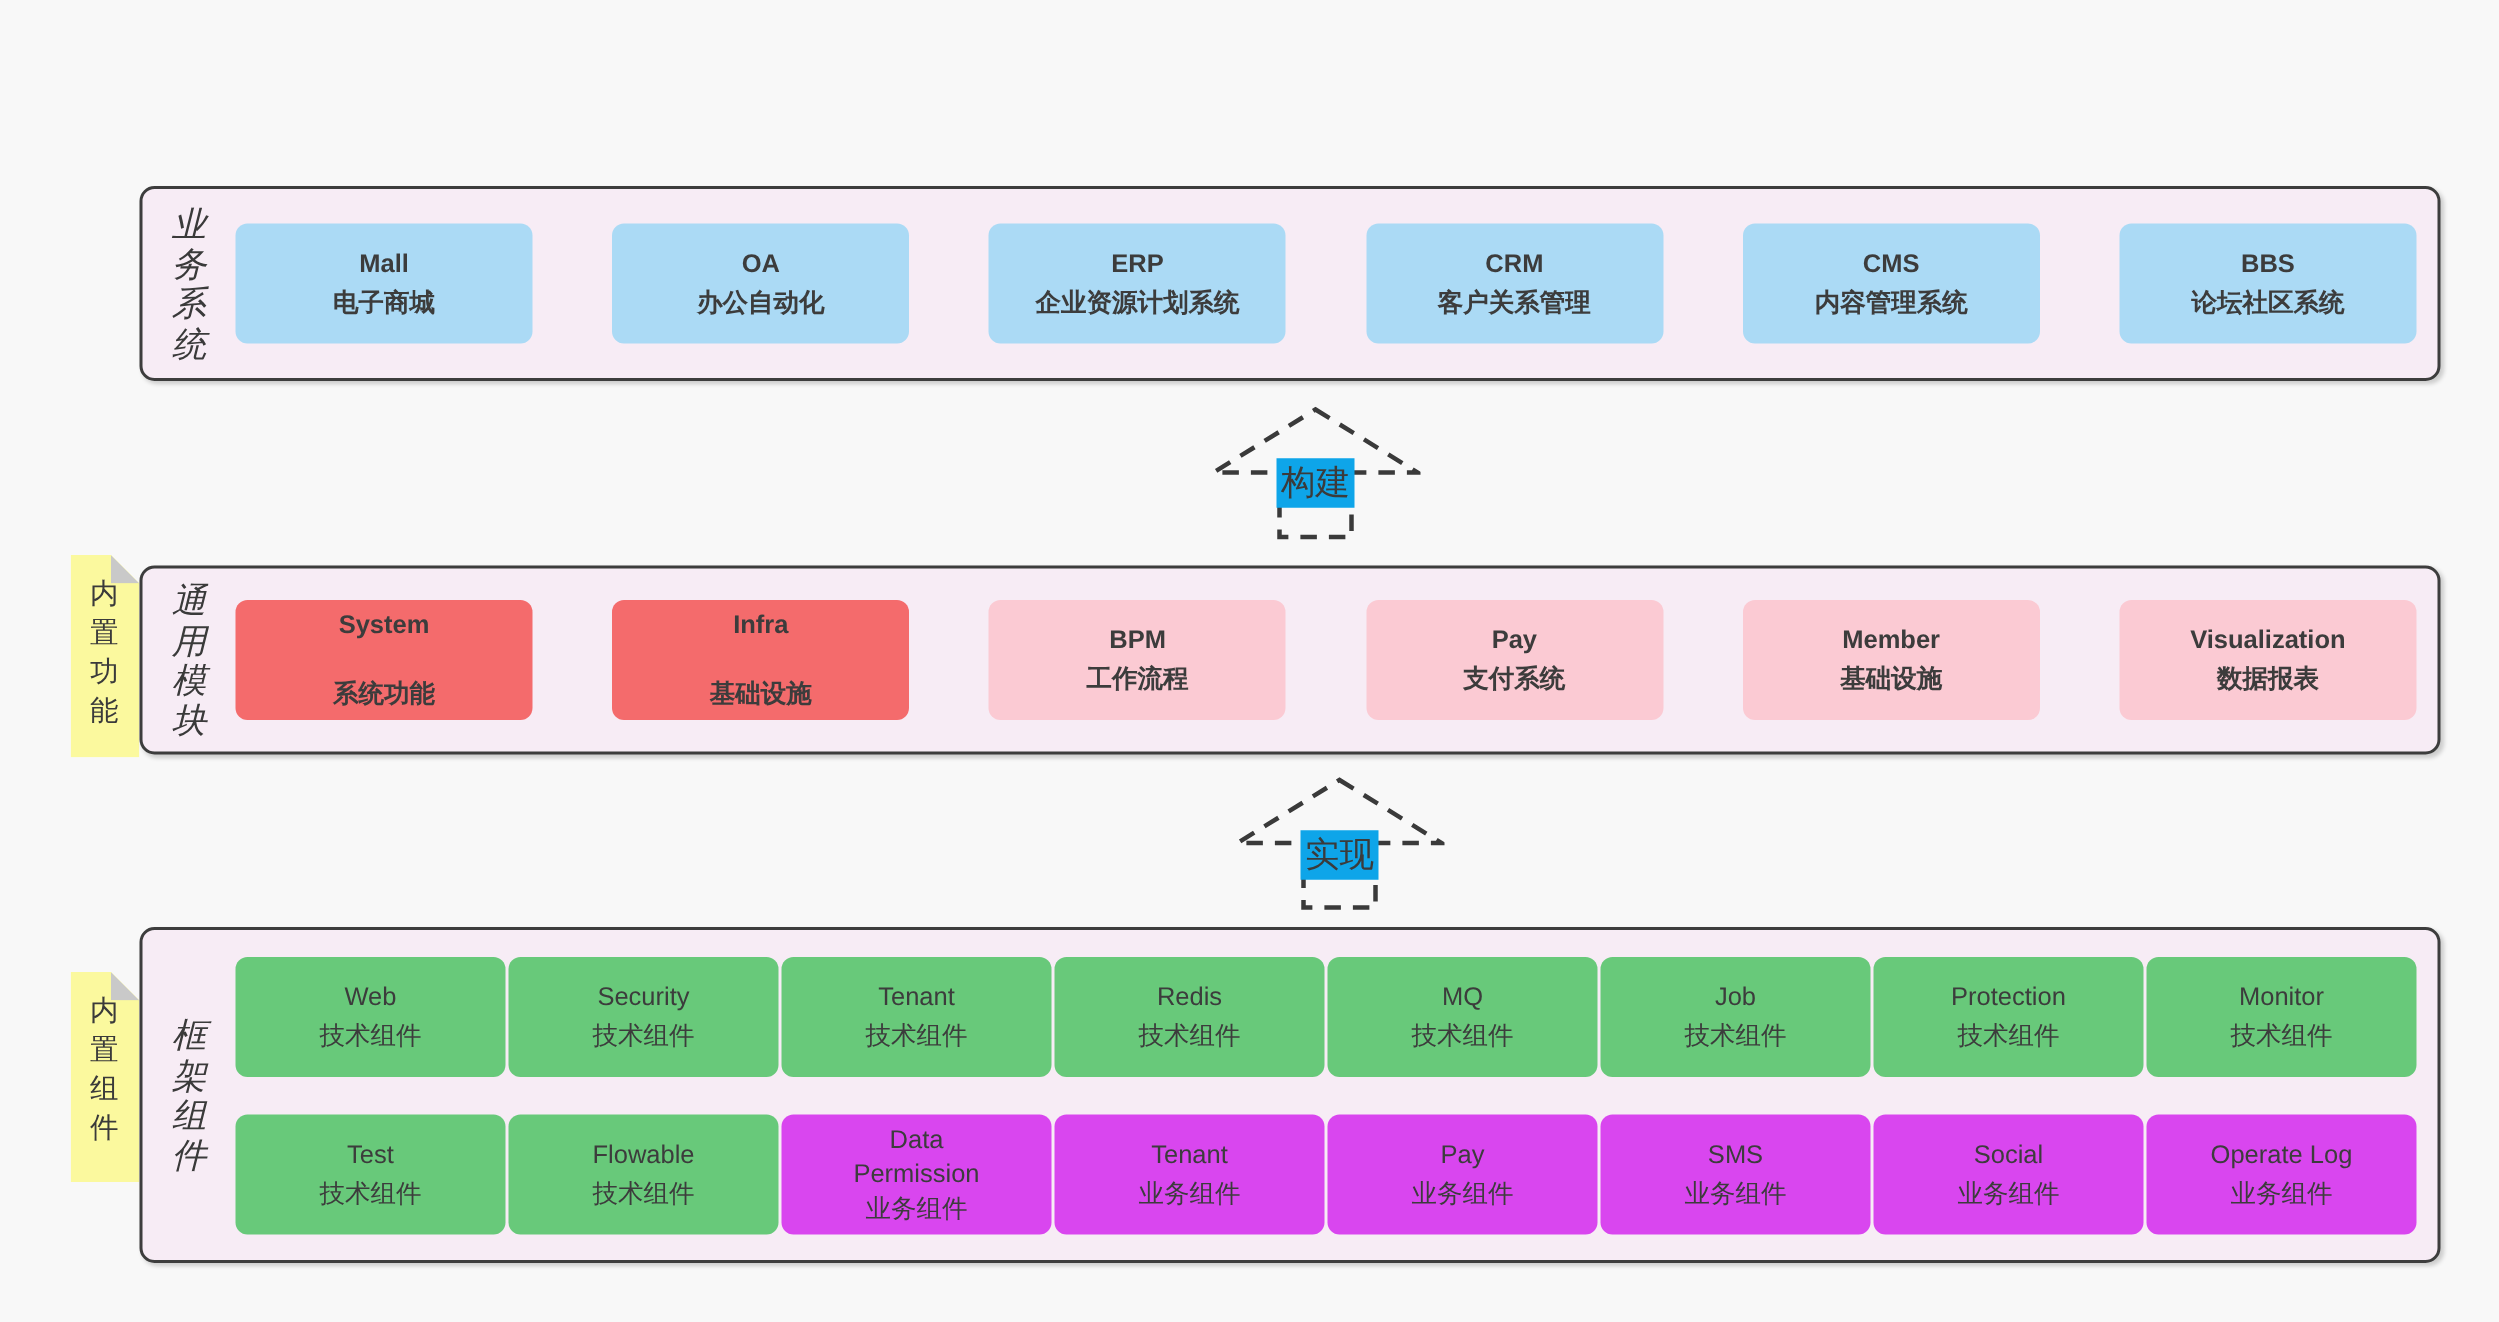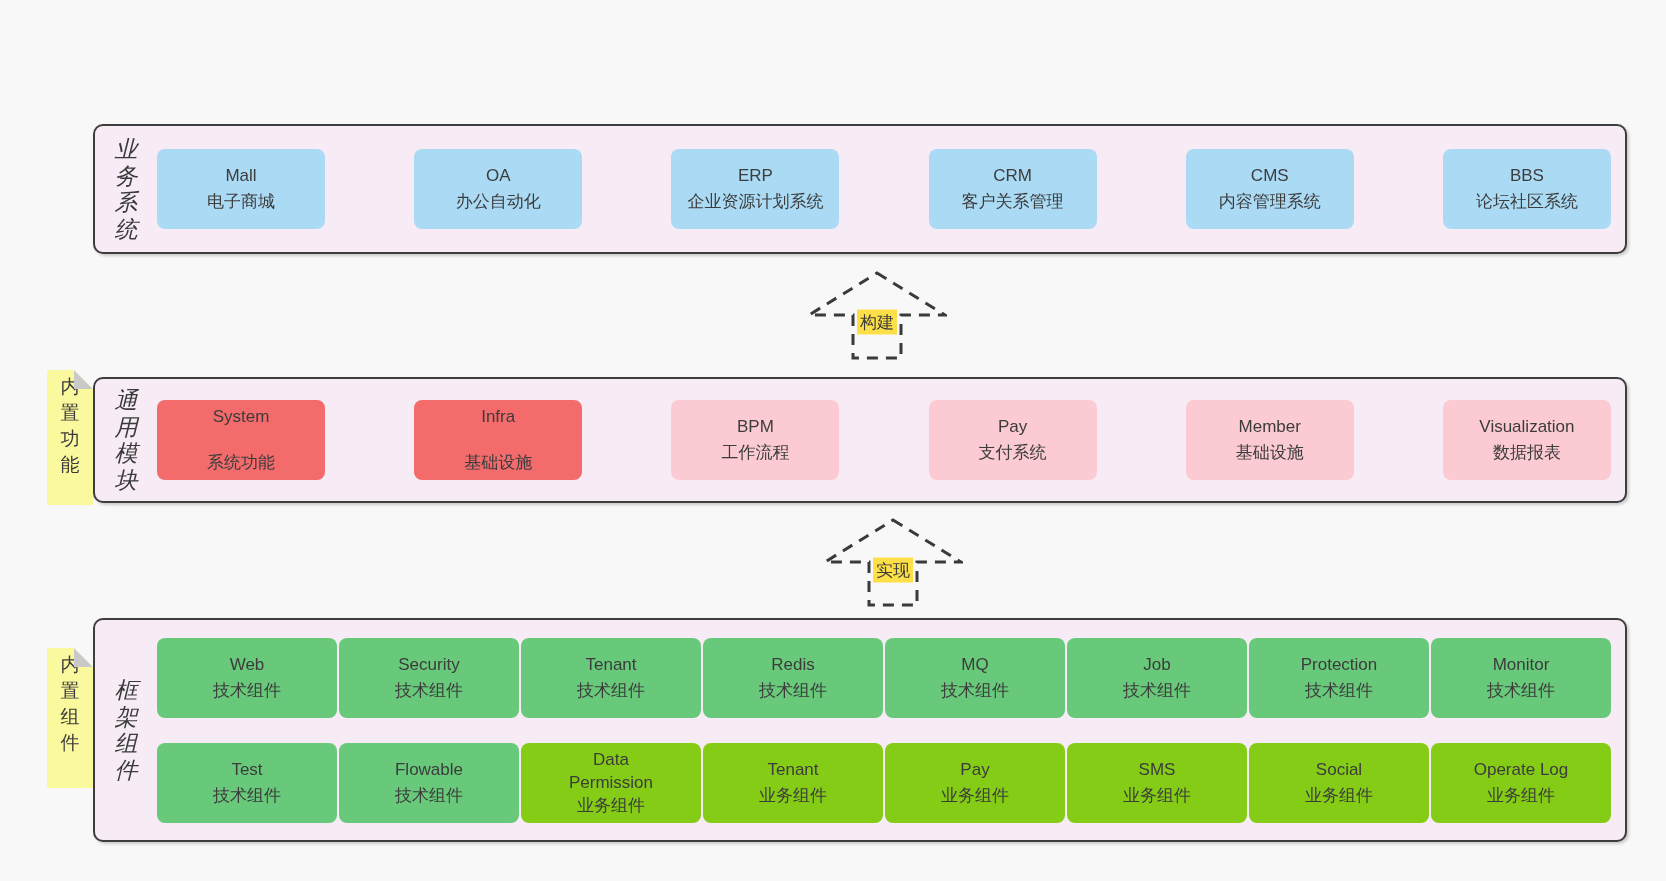--- a/index.html
+++ b/index.html
@@ -58,64 +58,64 @@
     height:80px;
     border-radius:8px;
     display:flex;flex-direction:column;
     align-items:center;justify-content:center;
     text-align:center;
     font-size:17px;
     line-height:26px;
     color:#3c3c3c;
     box-sizing:border-box;
   }
-  .w6{width:168px;}  
+  .w6{width:198px;font-weight:bold;}  
   .w8{width:180px;}  
   .blue{background:#abdaf5;}
   .red{background:#f46b6c;gap:20px;}
   .pink{background:#fbcad3;}
   .green{background:#68c97a;}
-  .lgreen{background:#84cc16;}
+  .lgreen{background:#d946ef;}
   .m-dataperm{line-height:23px;}
   .m-dataperm .bt{display:block;max-width:98px;}
   
   .tag{
     position:absolute;
     left:47px;width:46px;
     background:#fbf99e;
     clip-path:polygon(0 0, calc(100% - 19px) 0, 100% 19px, 100% 100%, 0 100%);
     z-index:1;
   }
   .tag-mid{top:370px;height:135px;}
   .tag-bot{top:648px;height:140px;}
   .tag .fold{
     position:absolute;top:0;right:0;
     width:19px;height:19px;
     background:#c9c9c9;
     clip-path:polygon(0 0, 100% 100%, 0 100%);
   }
   .tag .tag-text{
-    margin:4px auto 0 auto;
+    margin:14px auto 0 auto;
     width:20px;
     font-size:19px;
     line-height:26px;
-    text-align:center;
+    text-align:left;
     word-break:break-all;
     color:#3a3a3a;
   }
   
   .arrow-svg{position:absolute;z-index:0;}
   .arrow-1{left:807px;top:271px;}
   .arrow-2{left:823px;top:518px;}
   .arrow-label{
     position:absolute;
     transform:translate(-50%,-50%);
-    background:#fde047;
+    background:#0ea5e9;
     padding:1px 3px;
-    font-size:17px;
+    font-size:23px;
     color:#3b3b3b;
     z-index:1;
     white-space:nowrap;
   }
   .arrow-label-1{left:877px;top:322px;}
   .arrow-label-2{left:893px;top:570px;}
 </style>
 </head>
 <body>
 

